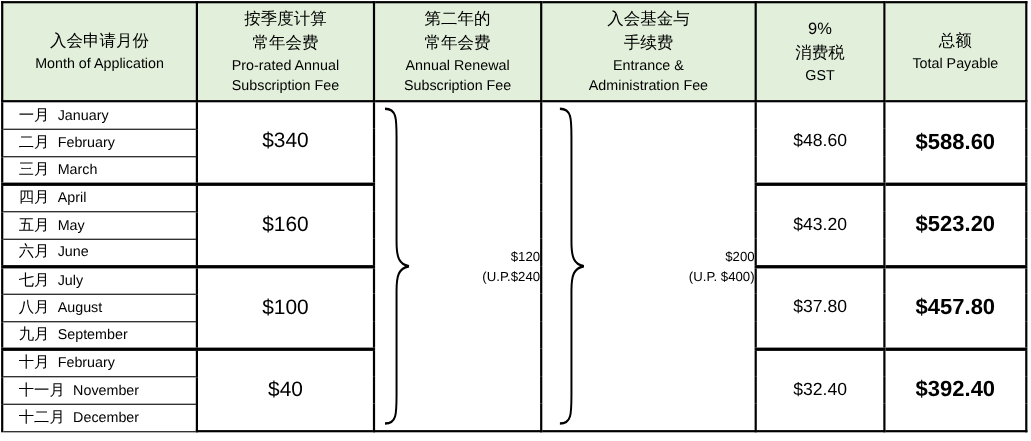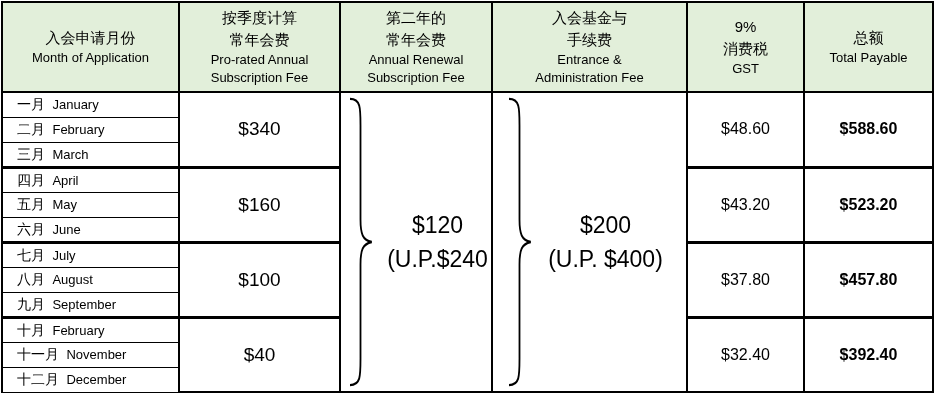--- a/index.html
+++ b/index.html
@@ -41,32 +41,32 @@
   }
   td.month .zh { font-size: 14px; margin-right: 3px; }
   td.month .en { font-size: 13px; }
   
   tr.qtop > td { border-top-width: 3px !important; }
   thead th { border-bottom-width: 2px; }
   
   td.val { text-align: center; }
   td.prorate { font-size: 19px; }
   td.gst { font-size: 16px; }
-  td.total { font-size: 16px; font-weight: bold; }
+  td.total { font-size: 20px; font-weight: bold; }
   
   td.brace-cell { position: relative; }
   svg.brace {
     position: absolute;
     top: 3px;
     height: calc(100% - 6px);
     width: 30px;
   }
   td.renewal-cell svg.brace { left: 3px; }
   td.entrance-cell svg.brace { left: 10px; }
-  .brace-text { font-size: 23px; line-height: 1.5; text-align: center; }
+  .brace-text { font-size: 12px; line-height: 1.5; text-align: right; }
   td.renewal-cell .brace-text { padding-left: 43px; }
   td.entrance-cell .brace-text { padding-left: 32px; }
 </style>
 </head>
 <body>
 
 <div class="page">
 <table class="fee-table">
   <colgroup>
     <col style="width:177px">

